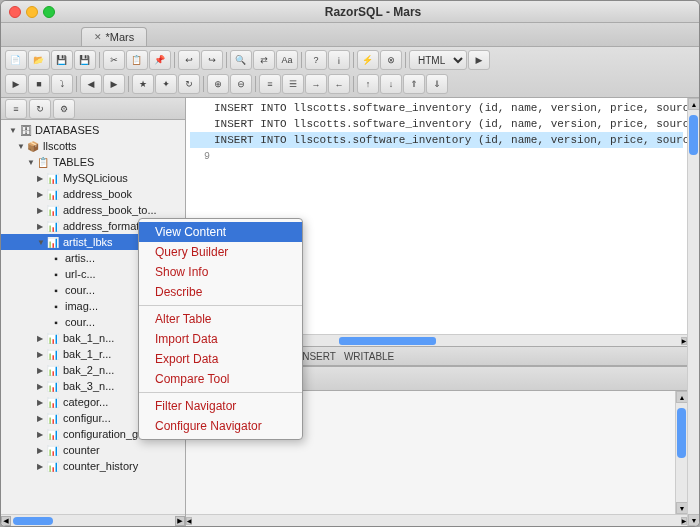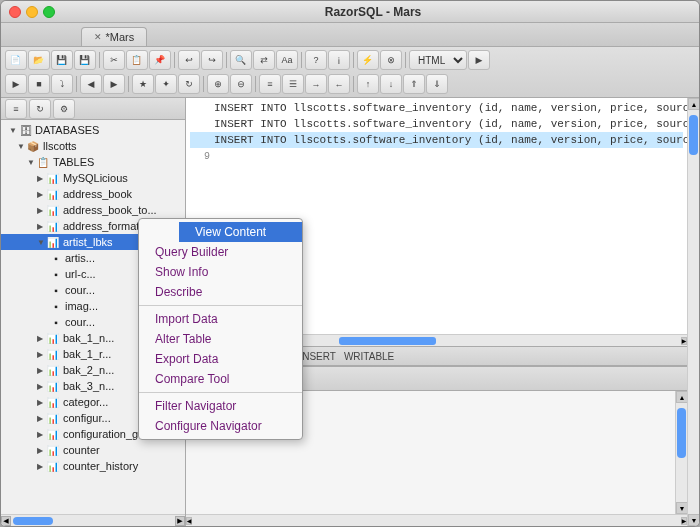--- a/index.html
+++ b/index.html
@@ -208,35 +208,34 @@
       border: 1px solid #999;
       border-radius: 4px;
       box-shadow: 2px 3px 10px rgba(0,0,0,0.25);
       z-index: 100;
       padding: 3px 0;
     }
 
     .menu-item {
       padding: 3px 16px;
       font-size: 12px;
-      color: #701a75;
+      color: #b91c1c;
       cursor: pointer;
       display: flex;
       align-items: center;
     }
 
     .menu-item:hover, .menu-item.highlighted {
       background: #3875d7;
       color: white;
     }
 
     .menu-item.highlighted {
       background: #3875d7;
       color: white;
-      margin-left: 40px;
     }
 
     .menu-separator {
       height: 1px;
       background: #ccc;
       margin: 3px 0;
     }
 
     
     .editor-area {
@@ -774,24 +773,24 @@
       <span>Query Builder</span>
     </div>
     <div class="menu-item">
       <span>Show Info</span>
     </div>
     <div class="menu-item">
       <span>Describe</span>
     </div>
     <div class="menu-separator"></div>
     <div class="menu-item">
+      <span>Alter Table</span>
+    </div>
+    <div class="menu-item">
       <span>Import Data</span>
-    </div>
-    <div class="menu-item">
-      <span>Alter Table</span>
     </div>
     <div class="menu-item">
       <span>Export Data</span>
     </div>
     <div class="menu-item">
       <span>Compare Tool</span>
     </div>
     <div class="menu-separator"></div>
     <div class="menu-item">
       <span>Filter Navigator</span>

